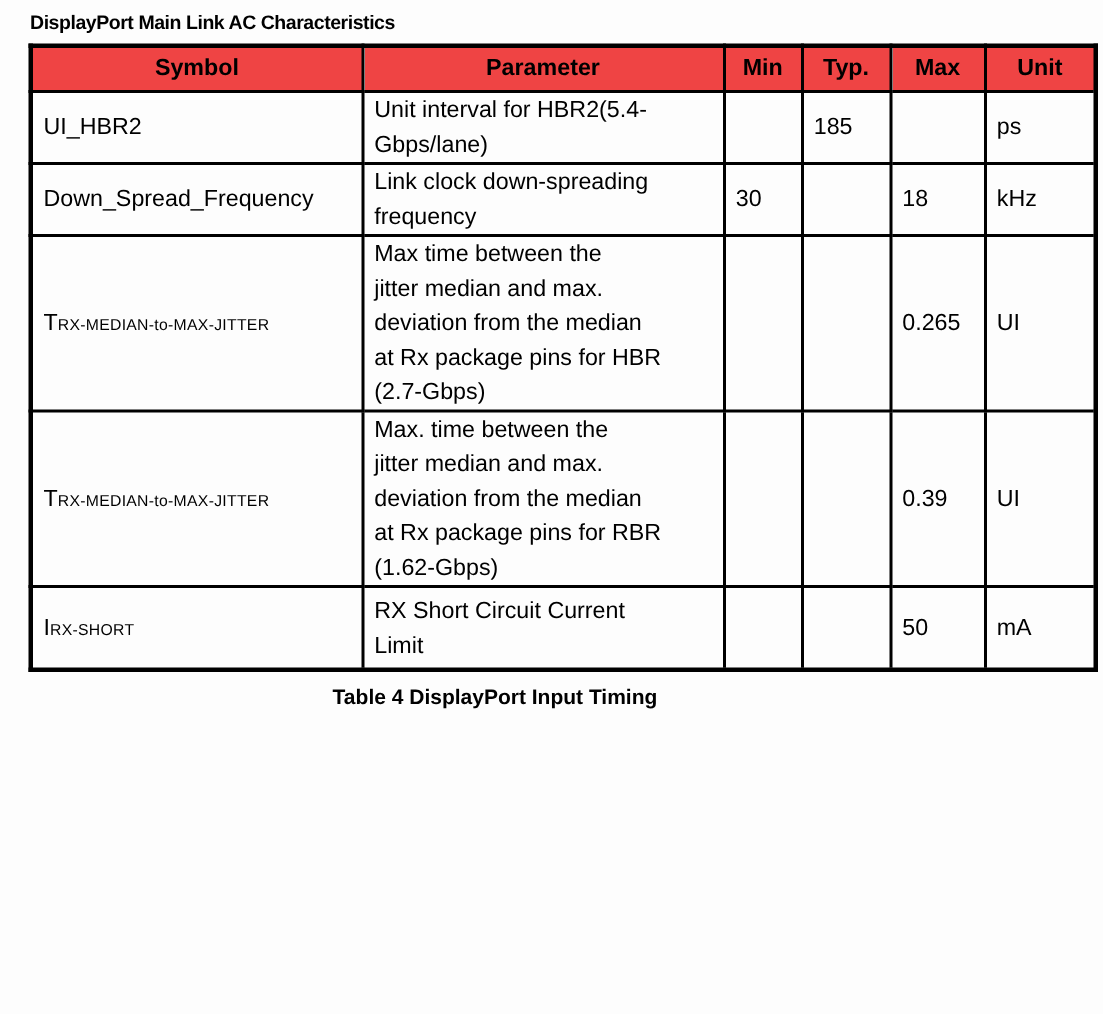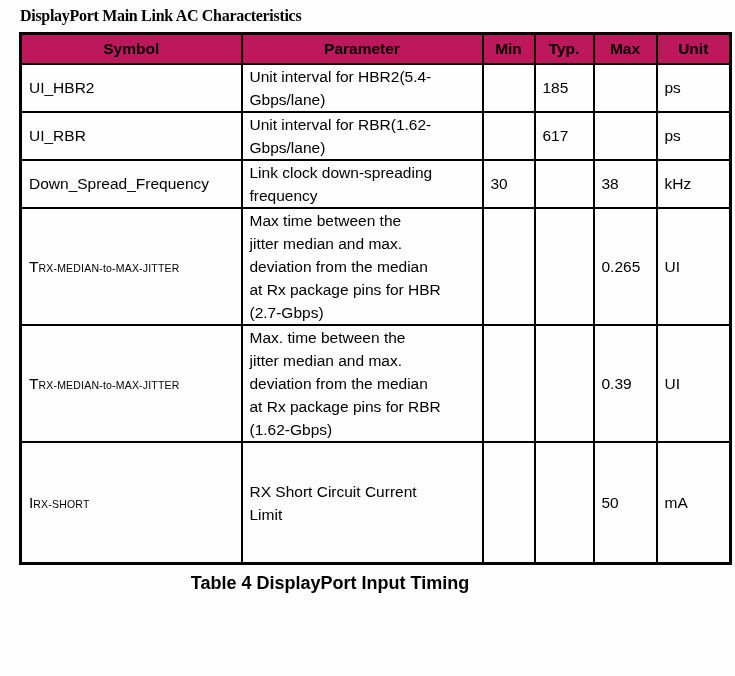--- a/index.html
+++ b/index.html
@@ -6,41 +6,40 @@
     margin: 0;
     padding: 0;
     background: #fdfdfd;
     width: 735px;
     height: 676px;
     font-family: "Liberation Sans", sans-serif;
     color: #000;
     overflow: hidden;
   }
   .title {
-    font-size: 16px;
+    font-size: 13px;
     font-weight: bold;
     margin: 7px 0 0 20px;
     letter-spacing: -0.3px;
-    font-family: Liberation Serif, serif;
   }
   table.char-table {
     border-collapse: collapse;
     table-layout: fixed;
     margin: 7px 0 0 19px;
     width: 710px;
     border: 3px solid #000;
   }
   .char-table th, .char-table td {
     border: 2px solid #000;
     font-size: 15.5px;
     overflow: hidden;
     padding: 0 7px;
   }
   .char-table th {
-    background: #be185d;
+    background: #ef4444;
     font-weight: bold;
     text-align: center;
     height: 28px;
     padding: 0 2px;
   }
   .char-table td.sym {
     text-align: left;
     vertical-align: middle;
     white-space: nowrap;
   }
@@ -62,21 +61,21 @@
   tbody tr:nth-child(4) td { height: 27px; }
   tbody tr:nth-child(5) td { height: 53px; }
   tbody tr:nth-child(6) td, tbody tr:nth-child(7) td { height: 119px; }
   tbody tr:nth-child(8) td, tbody tr:nth-child(9) td { height: 48px; }
   .caption {
     width: 710px;
     margin: 8px 0 0 19px;
     padding-right: 88px;
     box-sizing: border-box;
     text-align: center;
-    font-size: 18px;
+    font-size: 14px;
     font-weight: bold;
   }
 </style>
 </head>
 <body>
 
 <div class="title">DisplayPort Main Link AC Characteristics</div>
 
 <table class="char-table">
   <colgroup>
@@ -102,38 +101,29 @@
     <td class="sym"><span>UI_HBR2</span><span class="sub"></span></td>
     <td class="param">Unit interval for HBR2(5.4-
 Gbps/lane)</td>
     <td class="num"></td>
     <td class="num">185</td>
     <td class="num"></td>
     <td class="num">ps</td>
   </tr>
 
 
-  <tr>
-    <td class="sym"><span>UI_RBR</span><span class="sub"></span></td>
-    <td class="param">Unit interval for RBR(1.62-
-Gbps/lane)</td>
-    <td class="num"></td>
-    <td class="num">617</td>
-    <td class="num"></td>
-    <td class="num">ps</td>
-  </tr>
 
 
   <tr>
     <td class="sym"><span>Down_Spread_Frequency</span><span class="sub"></span></td>
     <td class="param">Link clock down-spreading
 frequency</td>
     <td class="num">30</td>
     <td class="num"></td>
-    <td class="num">38</td>
+    <td class="num">18</td>
     <td class="num">kHz</td>
   </tr>
 
   <tr>
     <td class="sym"><span>T</span><span class="sub">RX-MEDIAN-to-MAX-JITTER</span></td>
     <td class="param">Max time between the
 jitter median and max.
 deviation from the median
 at Rx package pins for HBR
 (2.7-Gbps)</td>

